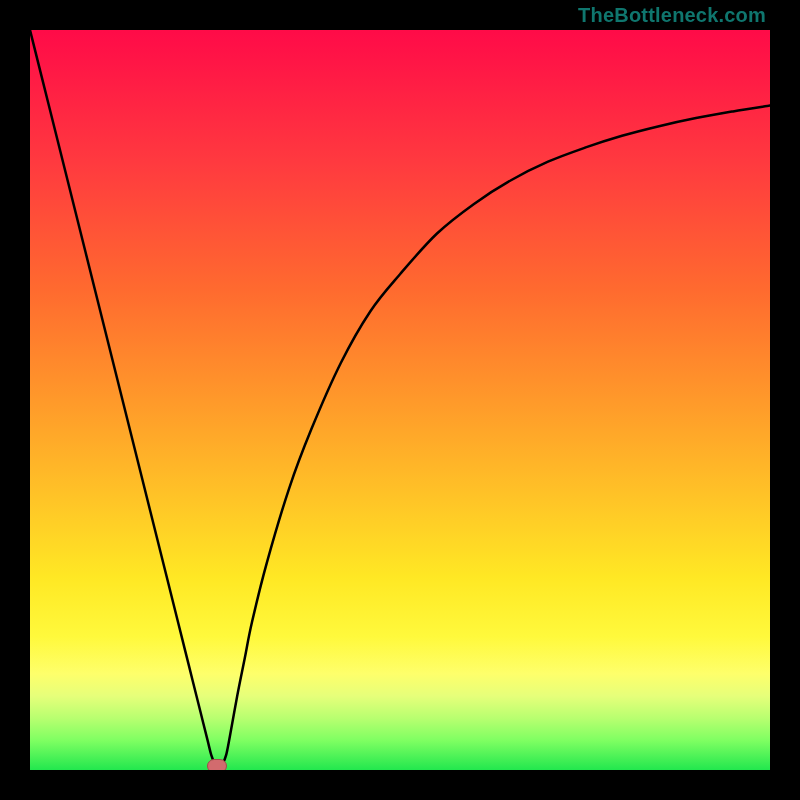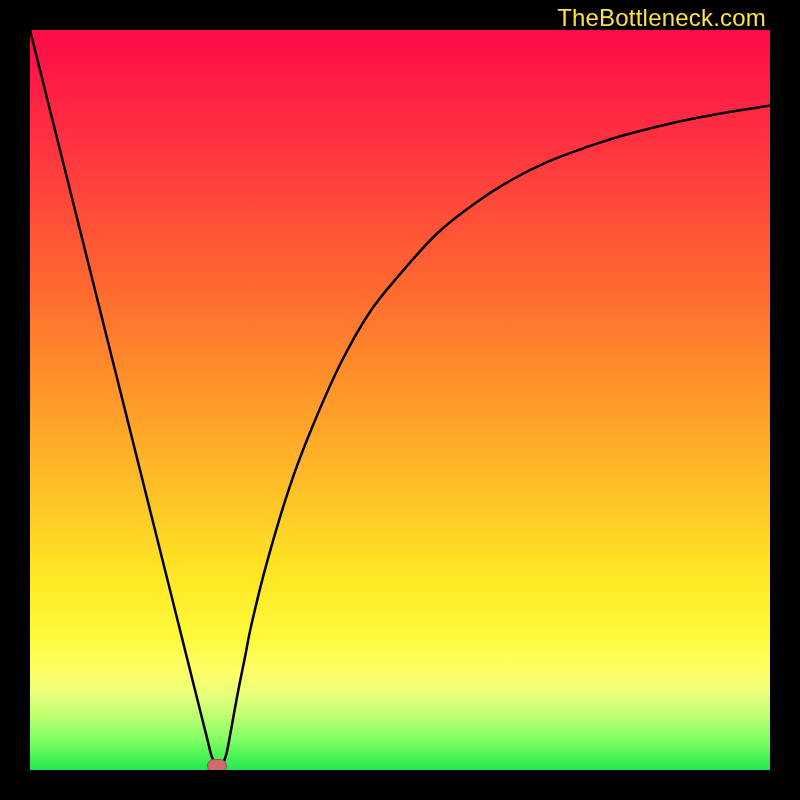--- a/index.html
+++ b/index.html
@@ -42,23 +42,23 @@
       #e6ff7a 90%,
       #b8ff70 93%,
       #7fff62 96%,
       #22e74e 100%
     );
   }
   .watermark {
     position: absolute;
     top: 4px;
     right: 34px;
-    font-size: 24px;
-    font-weight: 400;
-    color: #fde047;
+    font-size: 20px;
+    font-weight: 700;
+    color: #0f766e;
     letter-spacing: 0.2px;
   }
   svg.curve {
     position: absolute;
     inset: 0;
     width: 100%;
     height: 100%;
   }
   .marker {
     position: absolute;

